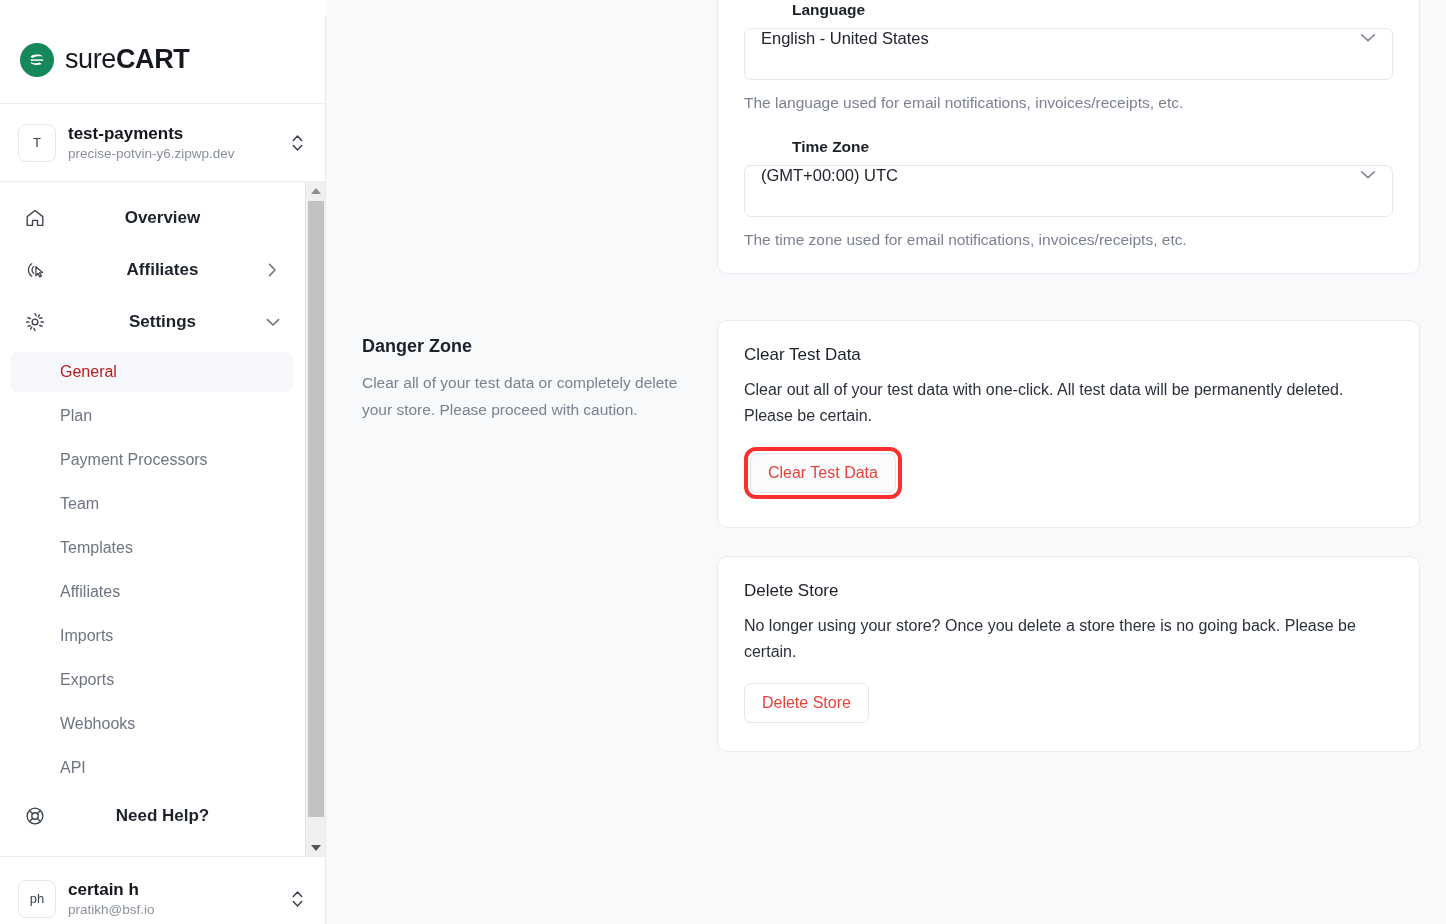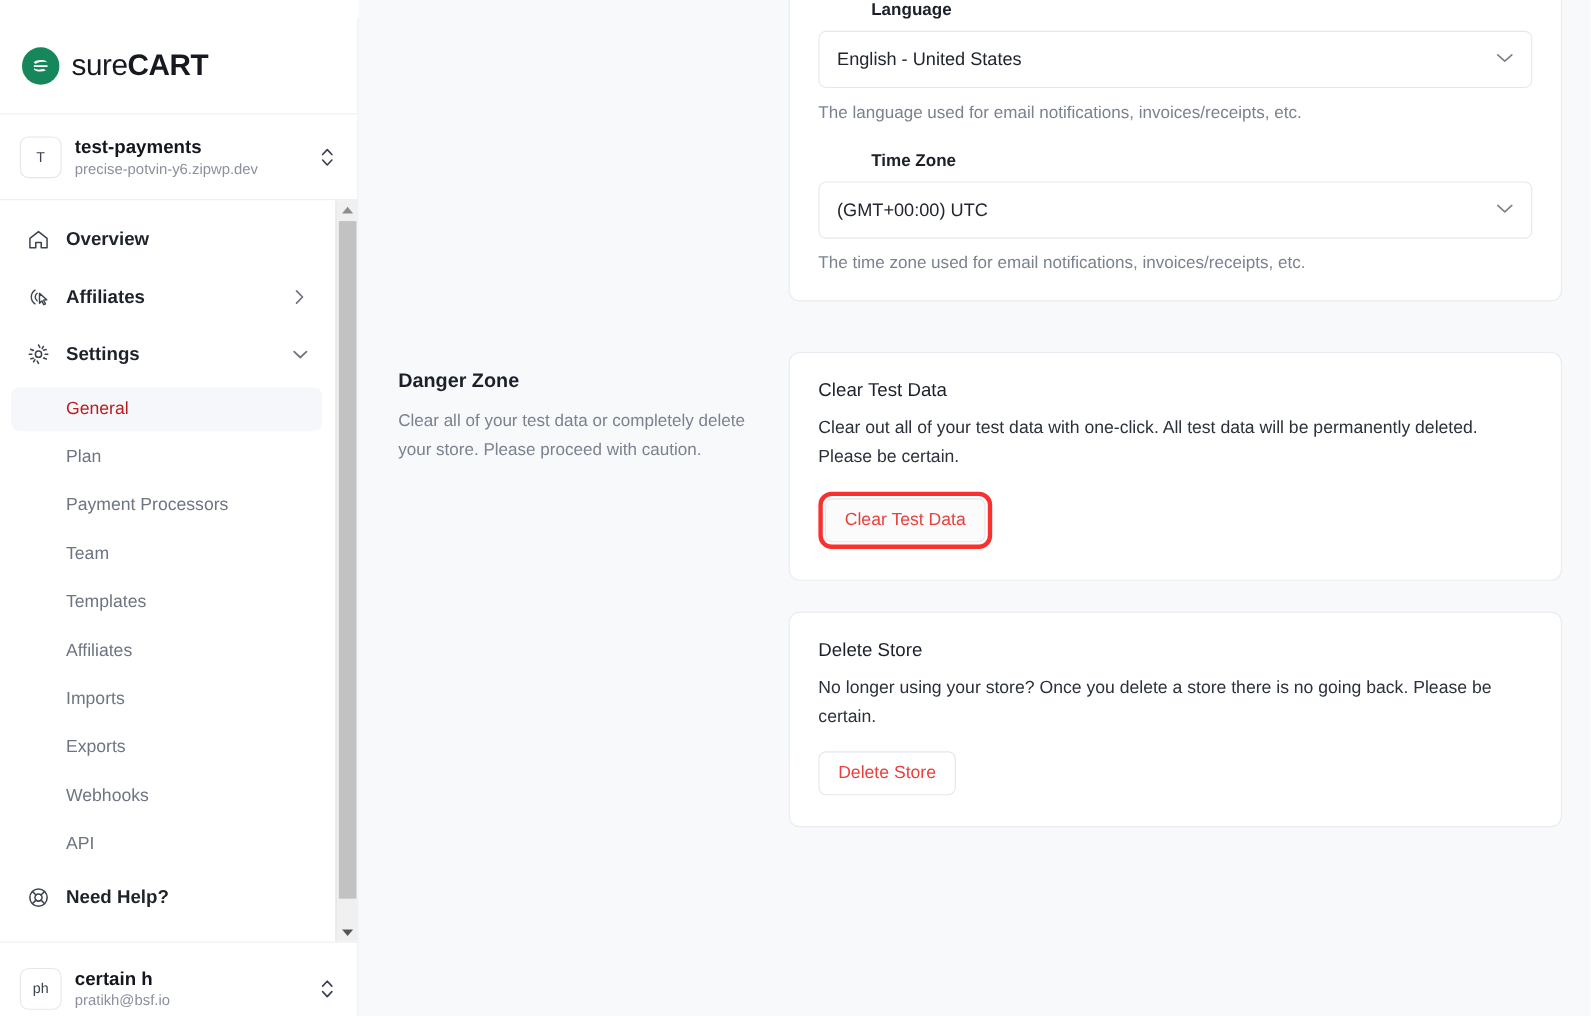--- a/index.html
+++ b/index.html
@@ -99,20 +99,21 @@
     width: 26px; height: 26px;
     display: flex; align-items: center; justify-content: center;
     flex: 0 0 auto;
     margin-right: 12px;
   }
   .nav-item .ni-label {
     font-size: 17px;
     font-weight: 600;
     color: #1d222b;
     flex: 1 1 auto;
+    text-align: center;
   }
   .nav-item .ni-chev {
     width: 16px; height: 16px;
     display: flex; align-items: center; justify-content: center;
     flex: 0 0 auto;
   }
   .sub-item {
     display: flex;
     align-items: center;
     height: 40px;
@@ -213,21 +214,20 @@
     color: #1b202a;
     margin-bottom: 9px;
     margin-left: 48px;
   }
   .select-box {
     height: 52px;
     border: 1px solid #e4e7ec;
     border-radius: 7px;
     background: #fff;
     display: flex;
-    align-items: center;
     padding: 0 16px;
     cursor: pointer;
   }
   .select-box span.val {
     flex: 1 1 auto;
     font-size: 16.5px;
     color: #20252e;
   }
   .field-help {
     font-size: 15.5px;

